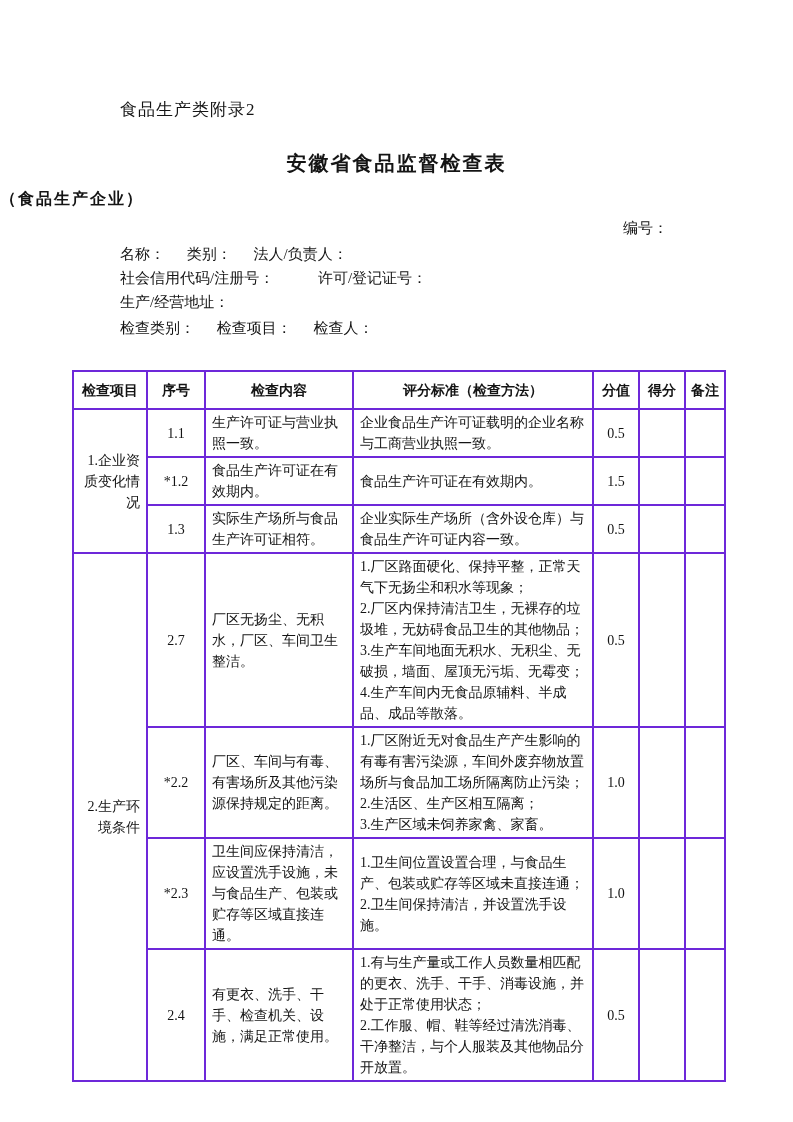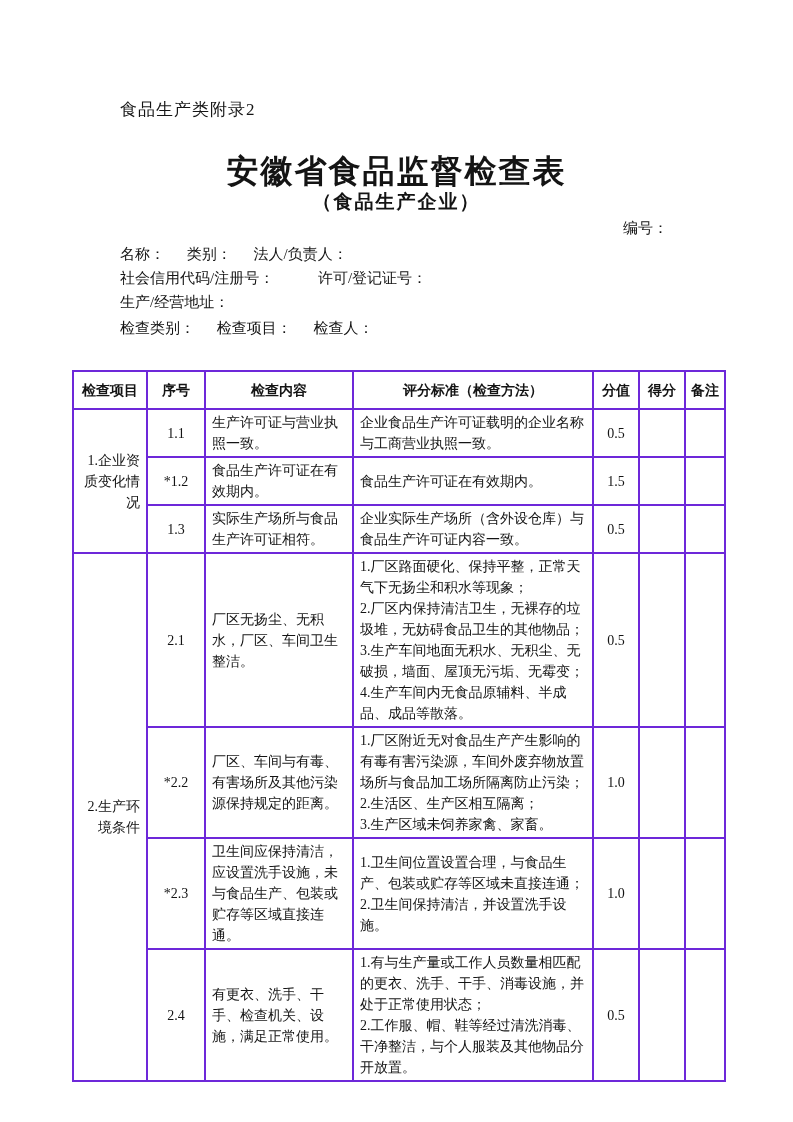--- a/index.html
+++ b/index.html
@@ -17,30 +17,29 @@
     left: 120px;
     top: 98px;
     font-size: 17px;
     letter-spacing: 1px;
   }
   .doc-title {
     position: absolute;
     left: 0; right: 0;
     top: 150px;
     text-align: center;
-    font-size: 32px;
+    font-size: 20px;
     font-weight: bold;
     letter-spacing: 2px;
   }
   .doc-subtitle {
     position: absolute;
     left: 0; right: 0;
     top: 189px;
-    text-align: center;
-    font-size: 19px;
+    font-size: 16px;
     font-weight: bold;
     letter-spacing: 2px;
   }
   .serial-line {
     position: absolute;
     left: 623px;
     top: 219px;
     font-size: 15px;
   }
   .info-line {
@@ -151,21 +150,21 @@
         <td class="center">1.3</td>
         <td>实际生产场所与食品生产许可证相符。</td>
         <td class="std">企业实际生产场所（含外设仓库）与食品生产许可证内容一致。</td>
         <td class="center">0.5</td>
         <td></td>
         <td></td>
       </tr>
 
       <tr style="height:168px">
         <td class="cat" rowspan="4">2.生产环境条件</td>
-        <td class="center">2.1</td>
+        <td class="center">2.7</td>
         <td>厂区无扬尘、无积水，厂区、车间卫生整洁。</td>
         <td class="std">1.厂区路面硬化、保持平整，正常天气下无扬尘和积水等现象；
 2.厂区内保持清洁卫生，无裸存的垃圾堆，无妨碍食品卫生的其他物品；
 3.生产车间地面无积水、无积尘、无破损，墙面、屋顶无污垢、无霉变；
 4.生产车间内无食品原辅料、半成品、成品等散落。</td>
         <td class="center">0.5</td>
         <td></td>
         <td></td>
       </tr>
       <tr style="height:104px">

